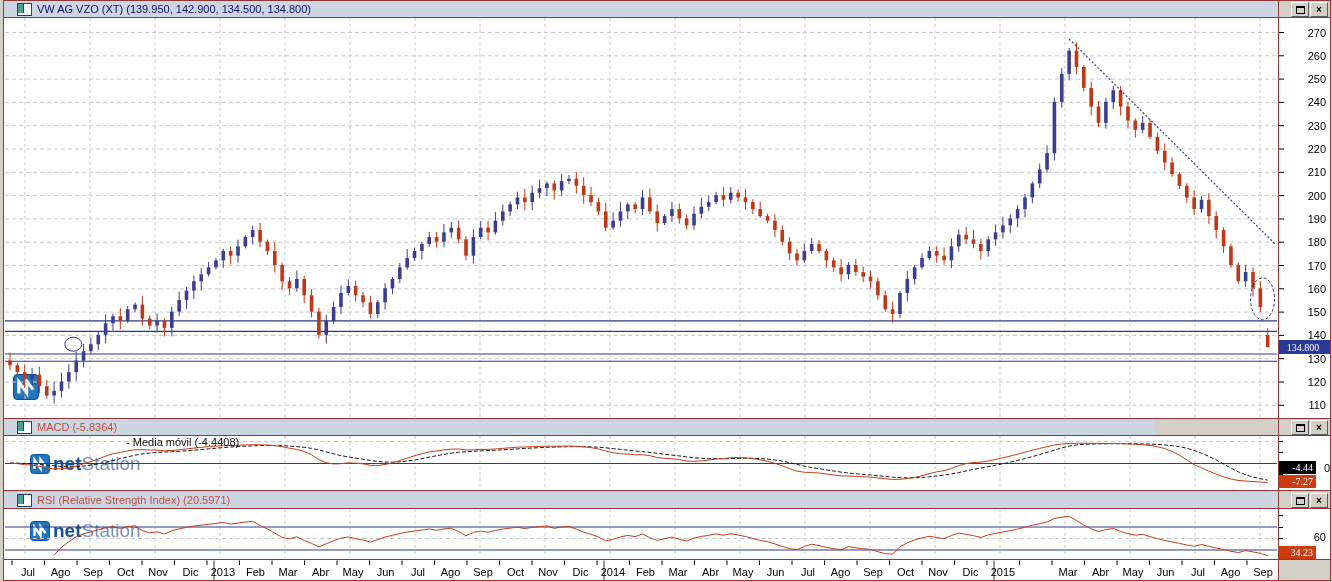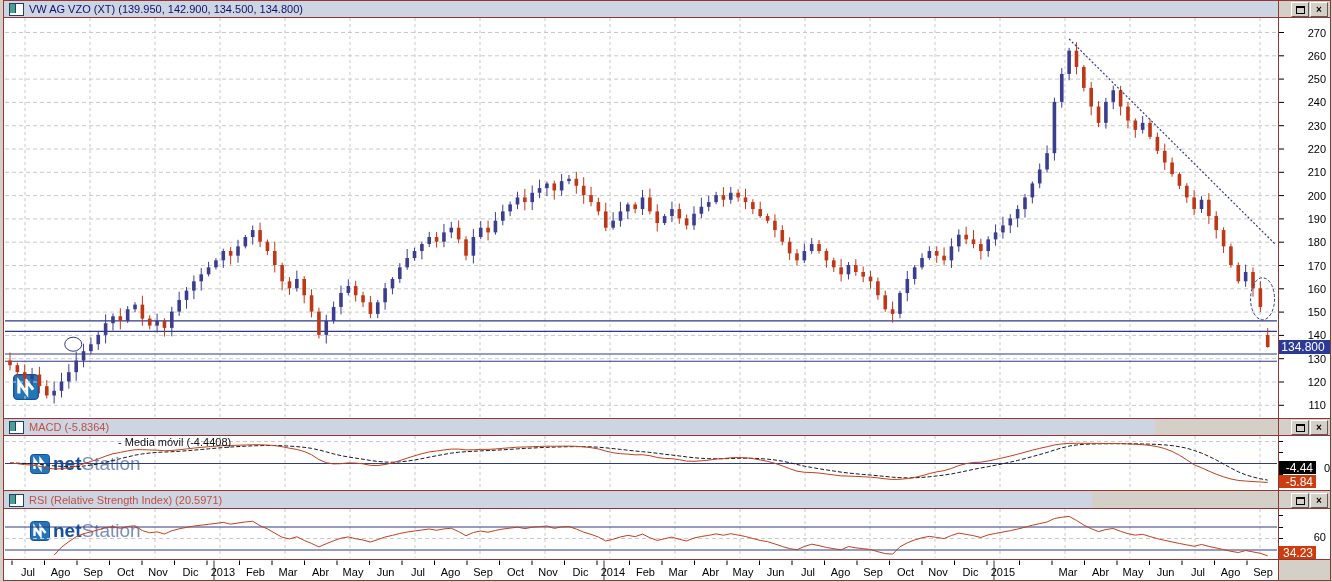--- a/index.html
+++ b/index.html
@@ -4,34 +4,34 @@
 <style>
   html,body{margin:0;padding:0;background:#888;}
   #win{
     position:relative; width:1332px; height:582px;
     background:#d4d0c8; overflow:hidden;
     font-family:"Liberation Sans", sans-serif;
     -webkit-font-smoothing:none;
   }
   .bg{position:absolute;z-index:0;}
   .white{background:#ffffff;}
-  .hdr{position:absolute;z-index:3;height:16px;background:#ccd5e1;display:flex;align-items:center;gap:5px;padding-left:5px;box-sizing:border-box;}
+  .hdr{position:absolute;z-index:3;height:16px;background:#ccd5e1;display:flex;align-items:center;gap:5px;padding-left:13px;box-sizing:border-box;}
   .hdr .t{font-size:11px;color:#10106a;white-space:nowrap;}
   .hdr .t.red{color:#c14f44;}
   .hdr .t.blk{color:#111;margin-left:4px;margin-top:30px;}
   .hicon{width:13px;height:11px;border:1px solid #23406a;background:#fff;position:relative;flex:0 0 auto;}
   .hicon:before{content:"";position:absolute;left:0;top:0;width:5px;height:9px;background:#49a08e;border-right:1px solid #23406a;}
   svg#cv{position:absolute;left:0;top:0;z-index:2;pointer-events:none;}
   .btn{position:absolute;z-index:5;width:16px;height:13px;background:#d4d0c8;
        border:1px solid;border-color:#ffffff #5a5a5a #5a5a5a #ffffff;
        display:flex;align-items:center;justify-content:center;cursor:default;}
   .btn .maxglyph{width:7px;height:5px;border:1px solid #000;border-top-width:2px;}
   .btn.close{font-size:10px;font-weight:bold;color:#000;line-height:10px;}
-  .vbox{position:absolute;z-index:4;height:13px;color:#fff;font-size:12px;
-        display:flex;align-items:center;justify-content:flex-end;padding-right:3px;box-sizing:border-box;}
+  .vbox{position:absolute;z-index:4;height:13px;color:#fff;font-size:10px;
+        display:flex;align-items:center;justify-content:flex-end;padding-right:3px;box-sizing:border-box;font-family:Liberation Serif, serif;}
   .alabel{position:absolute;z-index:4;font-size:11px;color:#000;text-align:right;}
   .wm{position:absolute;z-index:1;display:flex;align-items:center;gap:3px;white-space:nowrap;}
   .wm .wicon{display:block;}
   .wm .b{font-weight:bold;color:#15509e;}
   .wm .l{color:#7b90b8;}
   .ov{position:absolute;z-index:6;background:transparent;}
 </style>
 </head>
 <body>
 
@@ -641,42 +641,42 @@
 
   <div class="hdr" style="left:4px;top:1px;width:1274px;">
     <span class="hicon"></span>
     <span class="t">VW AG VZO (XT) (139.950, 142.900, 134.500, 134.800)</span>
   </div>
   <div class="hdr" style="left:4px;top:419px;width:1151px;">
     <span class="hicon"></span>
     <span class="t red">MACD (-5.8364)</span>
     <span class="t blk">- Media móvil (-4.4408)</span>
   </div>
-  <div class="hdr" style="left:4px;top:492px;width:1088px;">
+  <div class="hdr" style="left:4px;top:492px;width:1274px;">
     <span class="hicon"></span>
     <span class="t red">RSI (Relative Strength Index) (20.5971)</span>
   </div>
 
   <div class="btn" style="left:1291px;top:2px;">
       <span class="maxglyph"></span>
     </div>
   <div class="btn close" style="left:1310px;top:2px;">×</div>
   <div class="btn" style="left:1291px;top:420px;">
       <span class="maxglyph"></span>
     </div>
   <div class="btn close" style="left:1310px;top:420px;">×</div>
   <div class="btn" style="left:1291px;top:493px;">
       <span class="maxglyph"></span>
     </div>
   <div class="btn close" style="left:1310px;top:493px;">×</div>
 
   <div class="vbox" style="left:1279px;top:340px;width:51px;height:14px;background:#2b3a96;justify-content:center;">134.800</div>
   <div class="vbox" style="left:1279px;top:461px;width:37px;background:#000;">-4.44</div>
   <div class="alabel" style="left:1318px;top:462px;width:12px;">0</div>
-  <div class="vbox" style="left:1279px;top:475px;width:37px;background:#cc3c0f;">-5.84</div>
+  <div class="vbox" style="left:1279px;top:475px;width:37px;background:#cc3c0f;">-7.27</div>
   <div class="alabel" style="left:1279px;top:531px;width:47px;">60</div>
   <div class="vbox" style="left:1279px;top:546px;width:37px;background:#cc3c0f;">34.23</div>
 
   <div class="ov" style="left:4px;top:18px;width:1274px;height:400px;"></div>
   <div class="ov" style="left:1279px;top:18px;width:51px;height:400px;"></div>
   <div class="ov" style="left:4px;top:436px;width:1274px;height:54px;"></div>
   <div class="ov" style="left:4px;top:509px;width:1274px;height:50px;"></div>
   <div class="ov" style="left:4px;top:560px;width:1274px;height:20px;"></div>
 
 </div>

